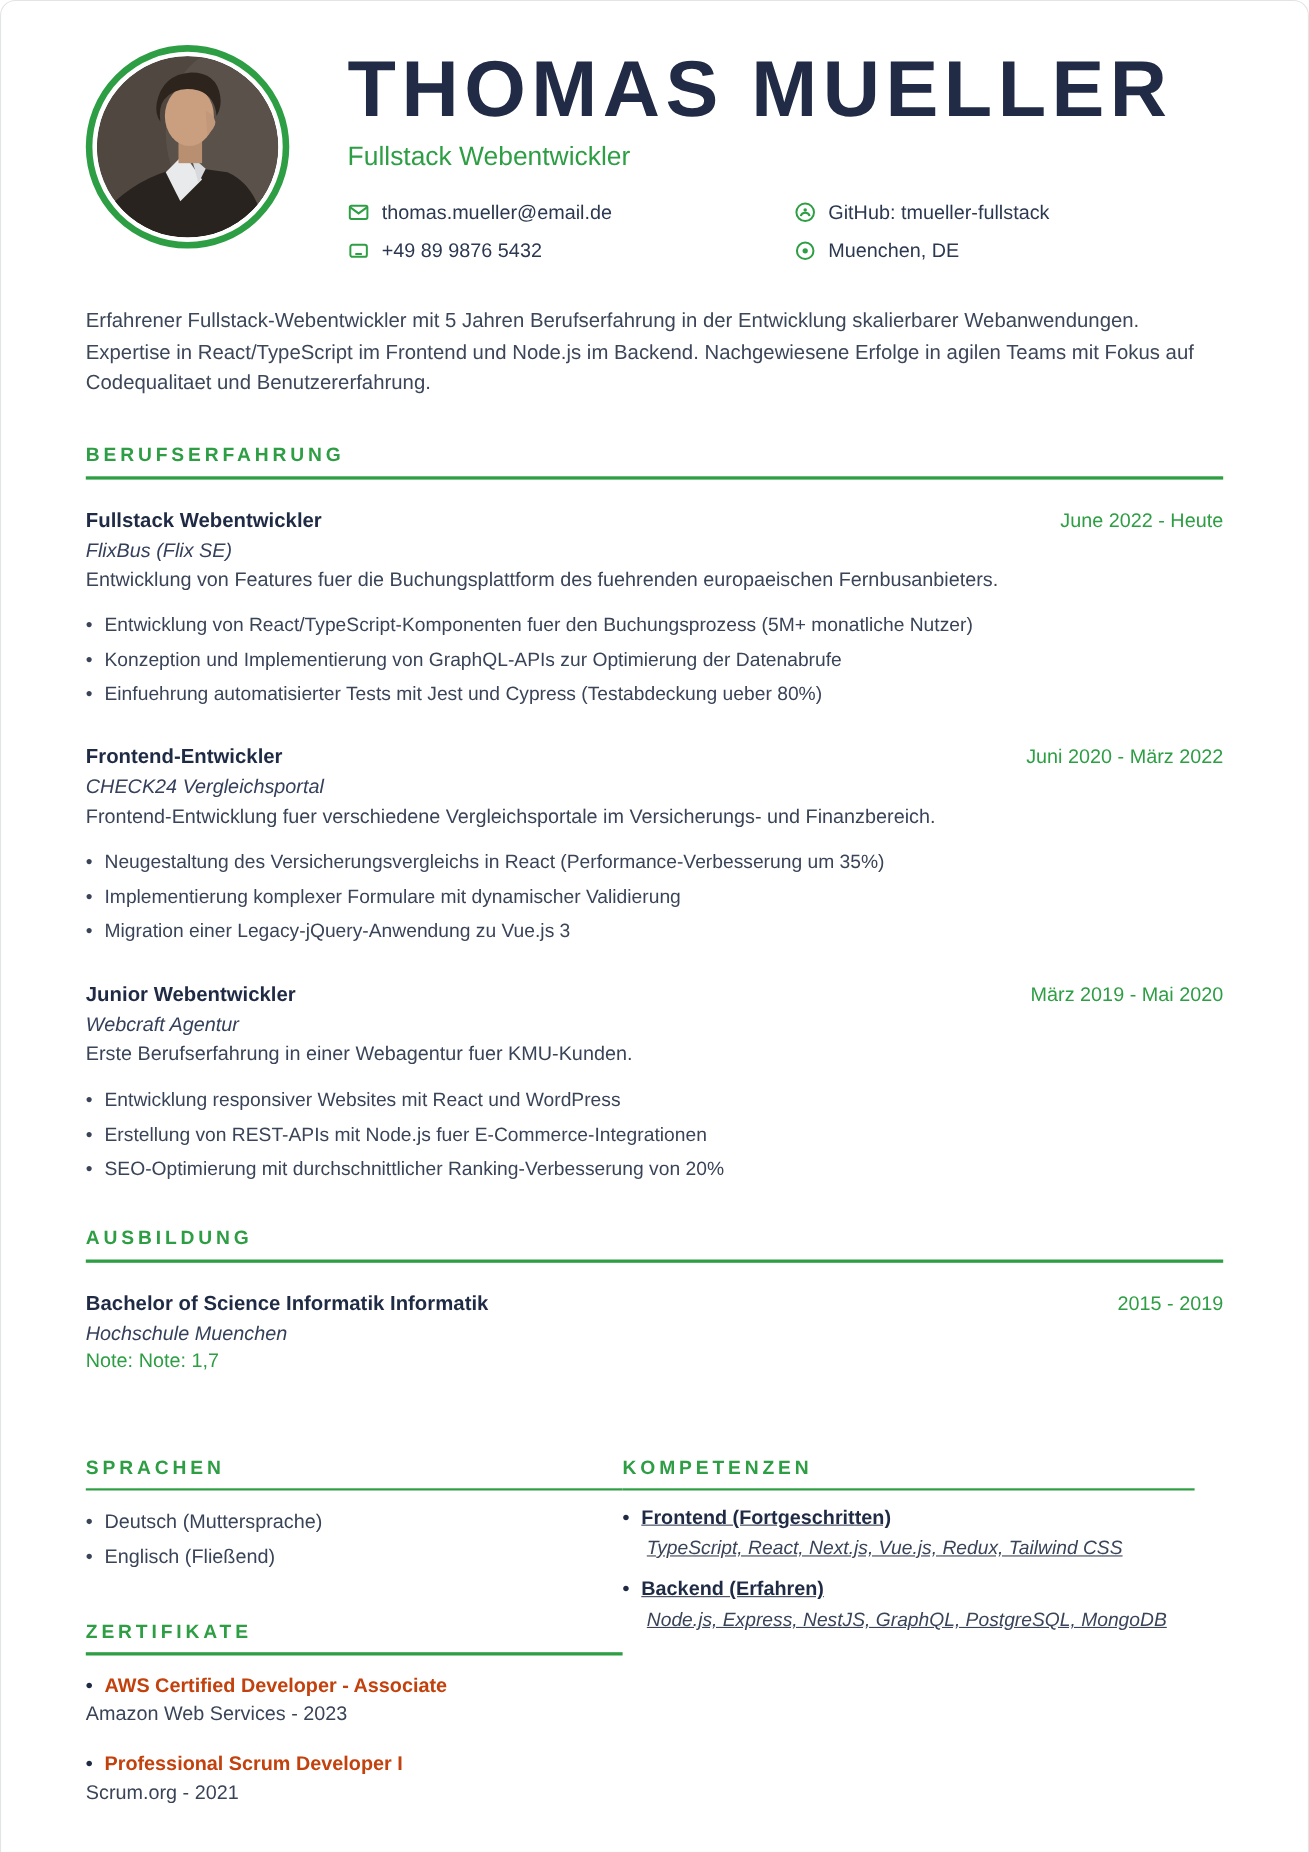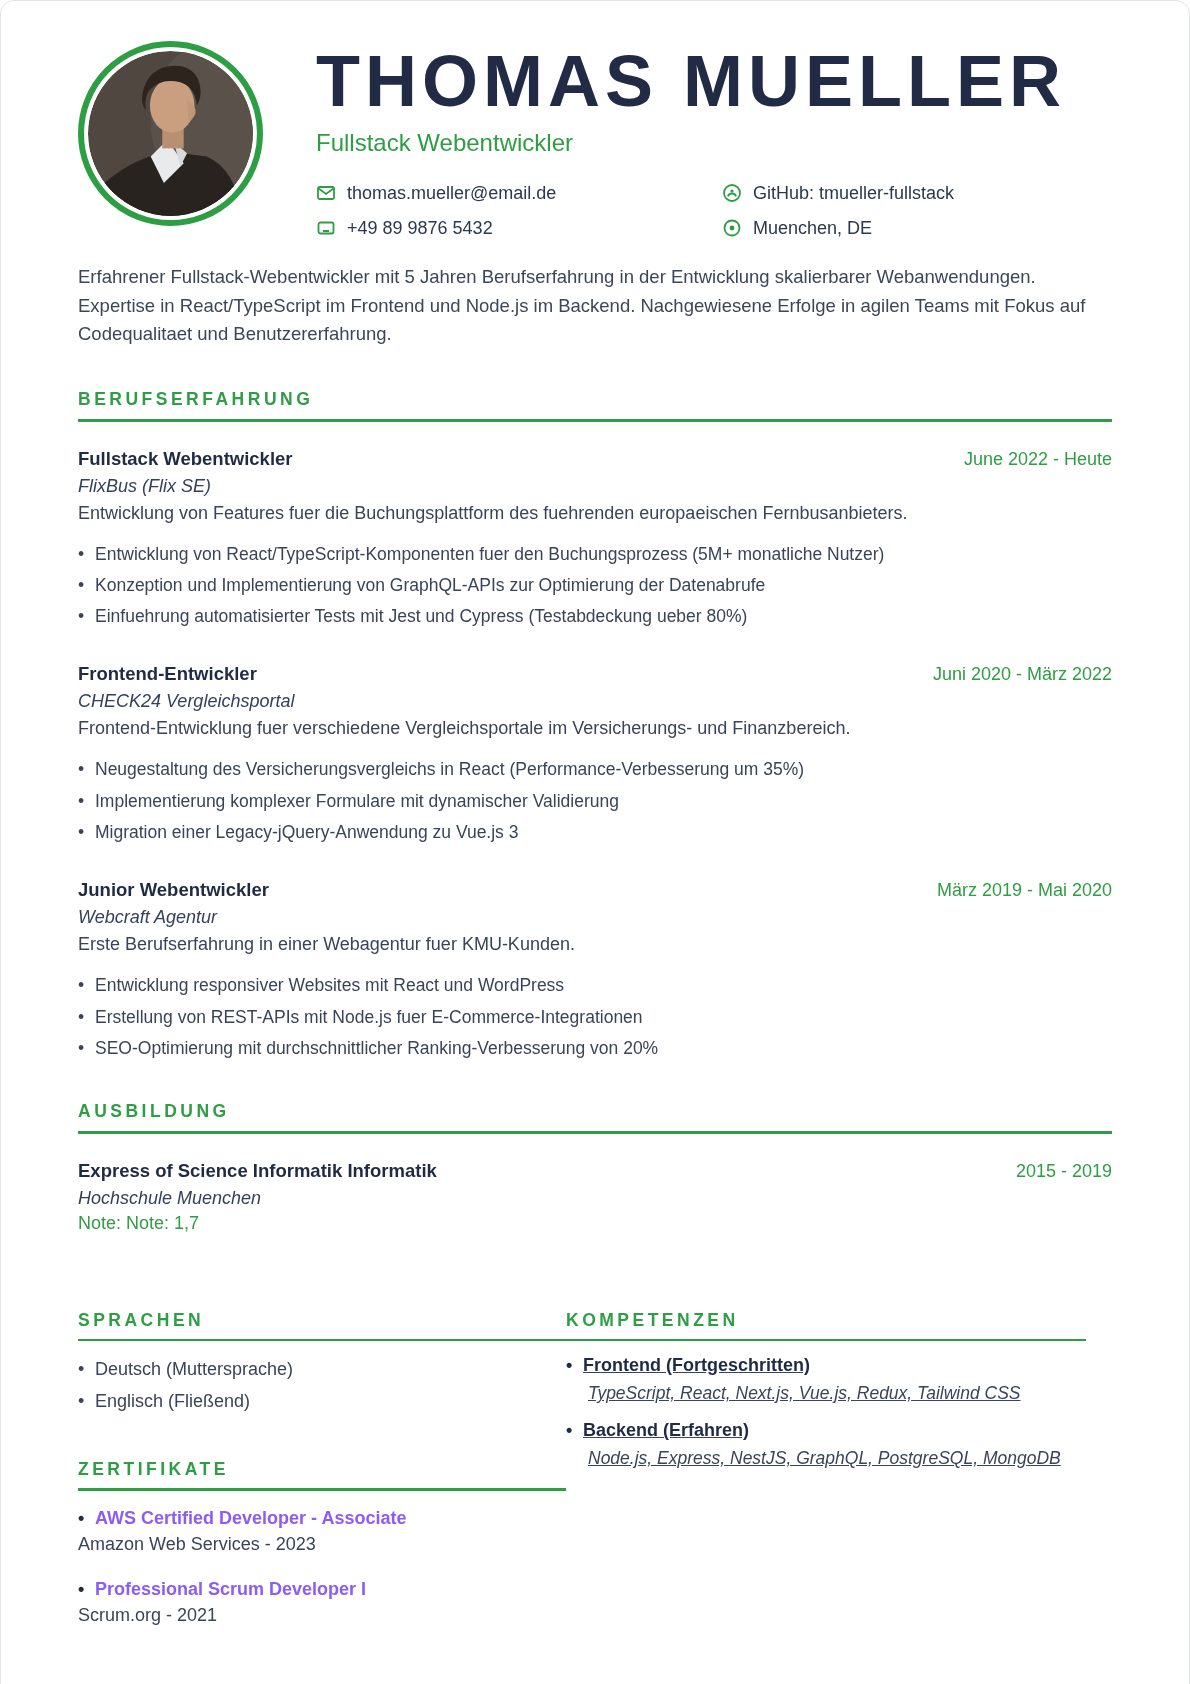--- a/index.html
+++ b/index.html
@@ -25,21 +25,21 @@
     letter-spacing:5px; color:#212b45; margin-top:4px;
   }
   .job-subtitle{ margin-top:12px; font-size:24px; color:#2e9e44; font-weight:500; }
   .contacts{
     margin-top:26px; display:grid;
     grid-template-columns:406px 1fr; row-gap:14px; column-gap:0;
   }
   .contact{ display:flex; align-items:flex-start; gap:11px; font-size:18px; color:#2b3850; }
   .contact svg{ width:20px; height:20px; flex:0 0 20px; }
   
-  .summary{ margin-top:24px; font-size:18.5px; line-height:1.55; color:#3c4659; max-width:1036px; }
+  .summary{ margin-top:38px; font-size:18.5px; line-height:1.55; color:#3c4659; max-width:1036px; }
   
   .section{ margin-top:40px; }
   .section-title{
     font-size:17.5px; font-weight:700; letter-spacing:3.5px; color:#2e9e44;
   }
   .section-rule{ margin-top:9px; height:2.5px; background:#2e9e44; border:0; }
   
   .job{ margin-top:26px; }
   .job-head{ display:flex; justify-content:space-between; align-items:baseline; }
   .job-title{ font-size:18.5px; font-weight:700; color:#1f2a44; }
@@ -66,21 +66,21 @@
     padding-left:17px; position:relative;
   }
   .skill-label::before{ content:"•"; position:absolute; left:0; color:#1f2a44; }
   .skill-detail{
     margin-top:4px; margin-left:22px; font-style:italic;
     font-size:17.5px; color:#3a4458; line-height:1.5;
   }
   .certs{ margin-top:44px; }
   .cert-item{ margin-top:17px; }
   .cert-title{
-    font-size:18px; font-weight:700; color:#8b5cf6;
+    font-size:18px; font-weight:700; color:#c2410c;
     padding-left:17px; position:relative;
   }
   .cert-title::before{ content:"•"; position:absolute; left:0; color:#1f2a44; }
   .cert-issuer{ margin-top:5px; font-size:18px; color:#3a4458; }
 </style>
 </head>
 <body>
 
 <div class="page">
 
@@ -192,21 +192,21 @@
       </ul>
     </div>
   </div>
 
   <div class="section" style="">
     <div class="section-title">AUSBILDUNG</div>
     <div class="section-rule"></div>
 
     <div class="job">
       <div class="job-head">
-        <span class="job-title">Express of Science Informatik Informatik</span>
+        <span class="job-title">Bachelor of Science Informatik Informatik</span>
         <span class="job-dates">2015 - 2019</span>
       </div>
       <div class="job-company">Hochschule Muenchen</div>
       <div class="edu-grade">Note: Note: 1,7</div>
     </div>
   </div>
 
   <div class="bottom-grid">
 
     <div>

